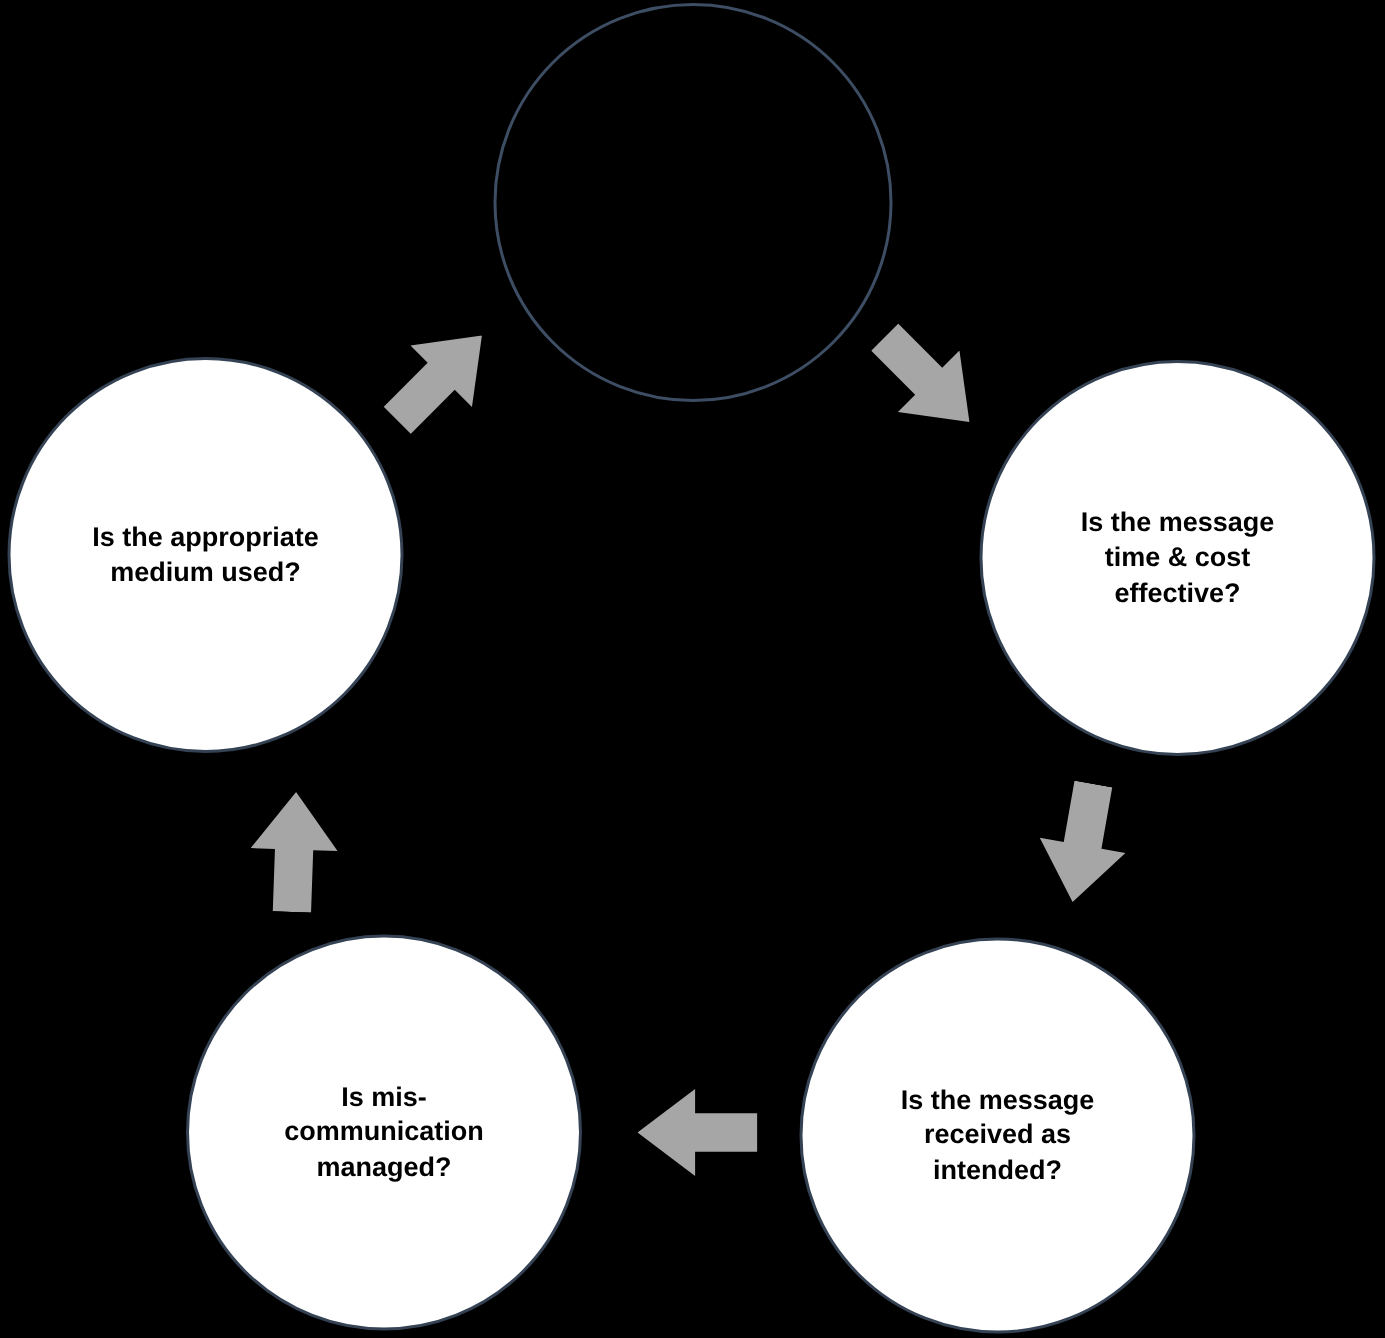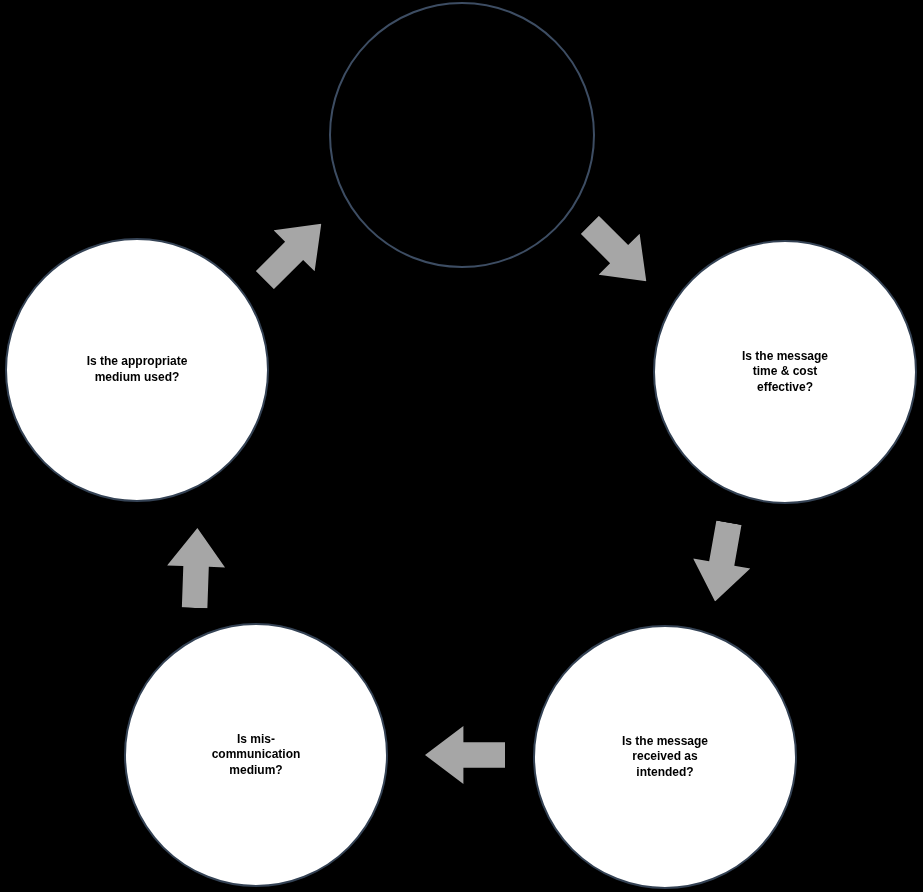--- a/index.html
+++ b/index.html
@@ -24,21 +24,21 @@
     border: 2px solid #344254;
     box-sizing: border-box;
     display: flex;
     align-items: center;
     justify-content: center;
     text-align: center;
   }
   .circle .label {
     display: block;
     padding: 10px 26px;
-    font-size: 12px;
+    font-size: 18px;
     font-weight: bold;
     color: #000000;
     line-height: 1.3;
     white-space: pre-line;
   }
   .circle.top {
     left: 329px;
     top: 2px;
     width: 266px;
     height: 266px;
@@ -80,21 +80,21 @@
 
   <div class="circle bottom-right">
     <span class="label">Is the message
 received as
 intended?</span>
   </div>
 
   <div class="circle bottom-left">
     <span class="label">Is mis-
 communication
-medium?</span>
+managed?</span>
   </div>
 
   <div class="circle left">
     <span class="label">Is the appropriate
 medium used?</span>
   </div>
 
   <div class="arrow a1"></div>
   <div class="arrow a2"></div>
   <div class="arrow a3"></div>

